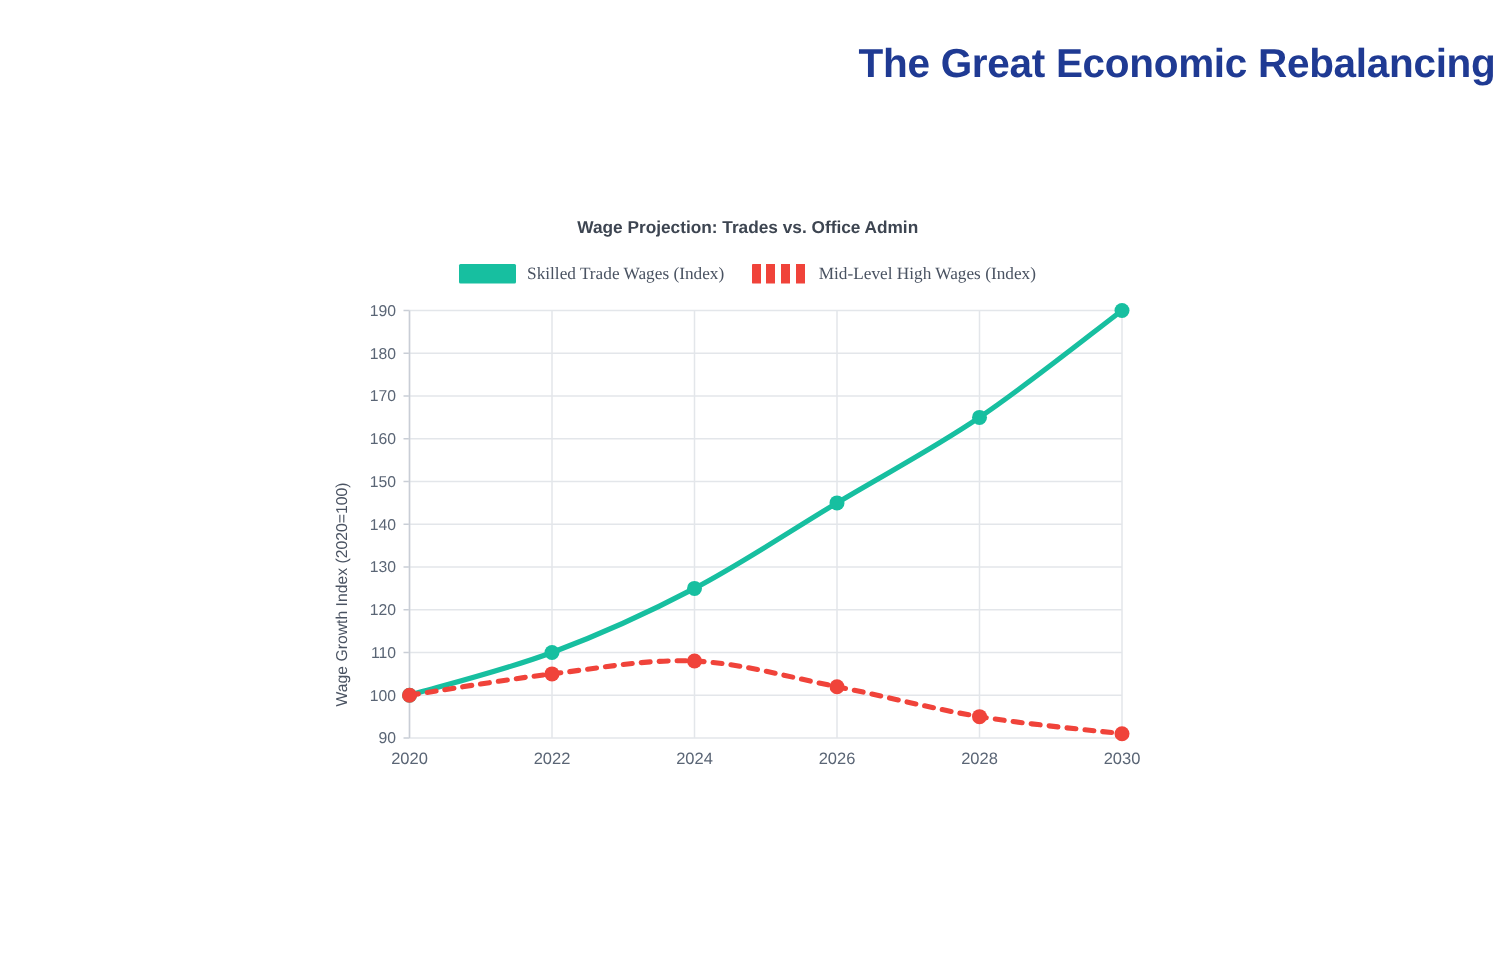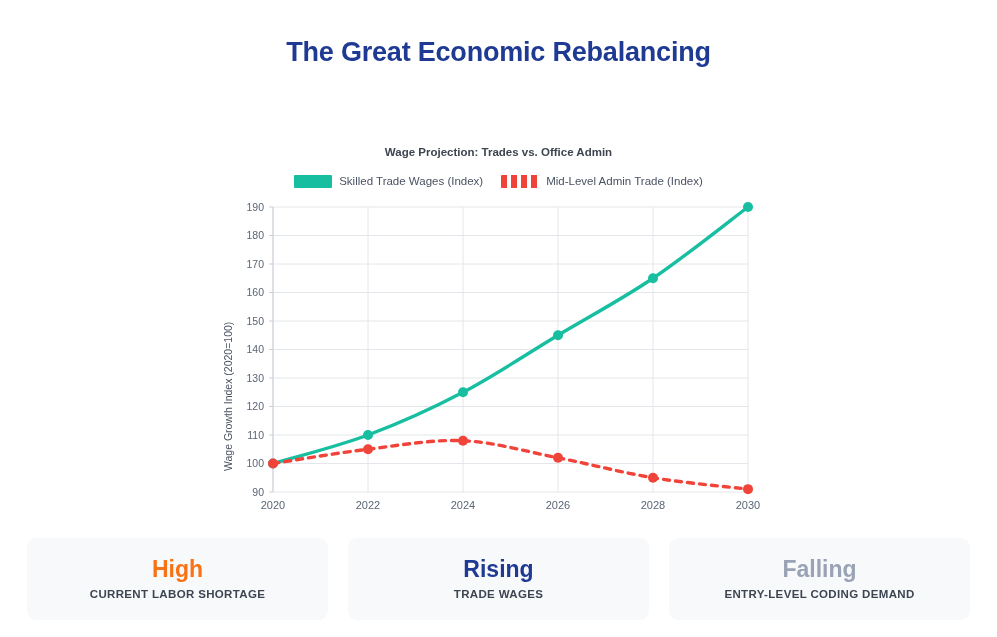--- a/index.html
+++ b/index.html
@@ -13,21 +13,21 @@
     overflow: hidden;
   }
   #page {
     position: relative;
     width: 997px;
     height: 637px;
     background: #ffffff;
   }
 
   
-  .header { padding-top: 36px; text-align: center; }
+  .header { padding-top: 26px; text-align: right; }
   .page-title {
     font-size: 27px;
     font-weight: bold;
     color: #1f3a93;
     letter-spacing: -0.2px;
     margin: 0;
     line-height: 1.25;
   }
   .page-subtitle {
     margin: 14px auto 0 auto;
@@ -49,24 +49,25 @@
   .chart-title {
     text-align: center;
     font-size: 11.5px;
     font-weight: bold;
     color: #3d4551;
     margin: 10px 0 0 0;
   }
   .chart-legend {
     display: flex;
     justify-content: center;
-    align-items: center;
+    align-items: flex-end;
     gap: 18px;
     margin-top: 15px;
     height: 16px;
+    font-family: Liberation Serif, serif;
   }
   .legend-item {
     display: flex;
     align-items: center;
     gap: 7px;
     font-size: 11.5px;
     color: #4a5362;
   }
   .legend-swatch-solid {
     width: 38px;
@@ -146,21 +147,21 @@
   <div class="chart-block">
     <div class="chart-title">Wage Projection: Trades vs. Office Admin</div>
 
     <div class="chart-legend">
       <div class="legend-item">
         <span class="legend-swatch-solid"></span>
         <span>Skilled Trade Wages (Index)</span>
       </div>
       <div class="legend-item">
         <span class="legend-swatch-dashed"></span>
-        <span>Mid-Level Admin Trade (Index)</span>
+        <span>Mid-Level High Wages (Index)</span>
       </div>
     </div>
 
     <div class="plot-wrap">
       <div class="y-axis-title">Wage Growth Index (2020=100)</div>
       <svg class="plot-svg" id="plot-svg" width="997" height="320">
           <line x1="273" y1="297" x2="748" y2="297" stroke="#e3e6ea" stroke-width="1"></line>
           <line x1="269" y1="297" x2="273" y2="297" stroke="#c9ced6" stroke-width="1"></line>
           <text x="264" y="300.5" text-anchor="end" font-size="10.5" fill="#5a6575" font-family="&quot;Liberation Sans&quot;, sans-serif">90</text>
           <line x1="273" y1="268.5" x2="748" y2="268.5" stroke="#e3e6ea" stroke-width="1"></line>
@@ -217,28 +218,14 @@
           <circle cx="273" cy="268.5" r="5" fill="#f0433a"></circle>
           <circle cx="368" cy="254.25" r="5" fill="#f0433a"></circle>
           <circle cx="463" cy="245.7" r="5" fill="#f0433a"></circle>
           <circle cx="558" cy="262.8" r="5" fill="#f0433a"></circle>
           <circle cx="653" cy="282.75" r="5" fill="#f0433a"></circle>
           <circle cx="748" cy="294.15" r="5" fill="#f0433a"></circle>
         </svg>
     </div>
   </div>
 
-  <div class="cards">
-    <div class="card">
-      <div class="card-value" style="color: rgb(249, 115, 22);">High</div>
-      <div class="card-label">CURRENT LABOR SHORTAGE</div>
-    </div>
-    <div class="card">
-      <div class="card-value" style="color: rgb(31, 58, 147);">Rising</div>
-      <div class="card-label">TRADE WAGES</div>
-    </div>
-    <div class="card">
-      <div class="card-value" style="color: rgb(154, 163, 181);">Falling</div>
-      <div class="card-label">ENTRY-LEVEL CODING DEMAND</div>
-    </div>
-  </div>
 
 </div>
 
 </body></html>

